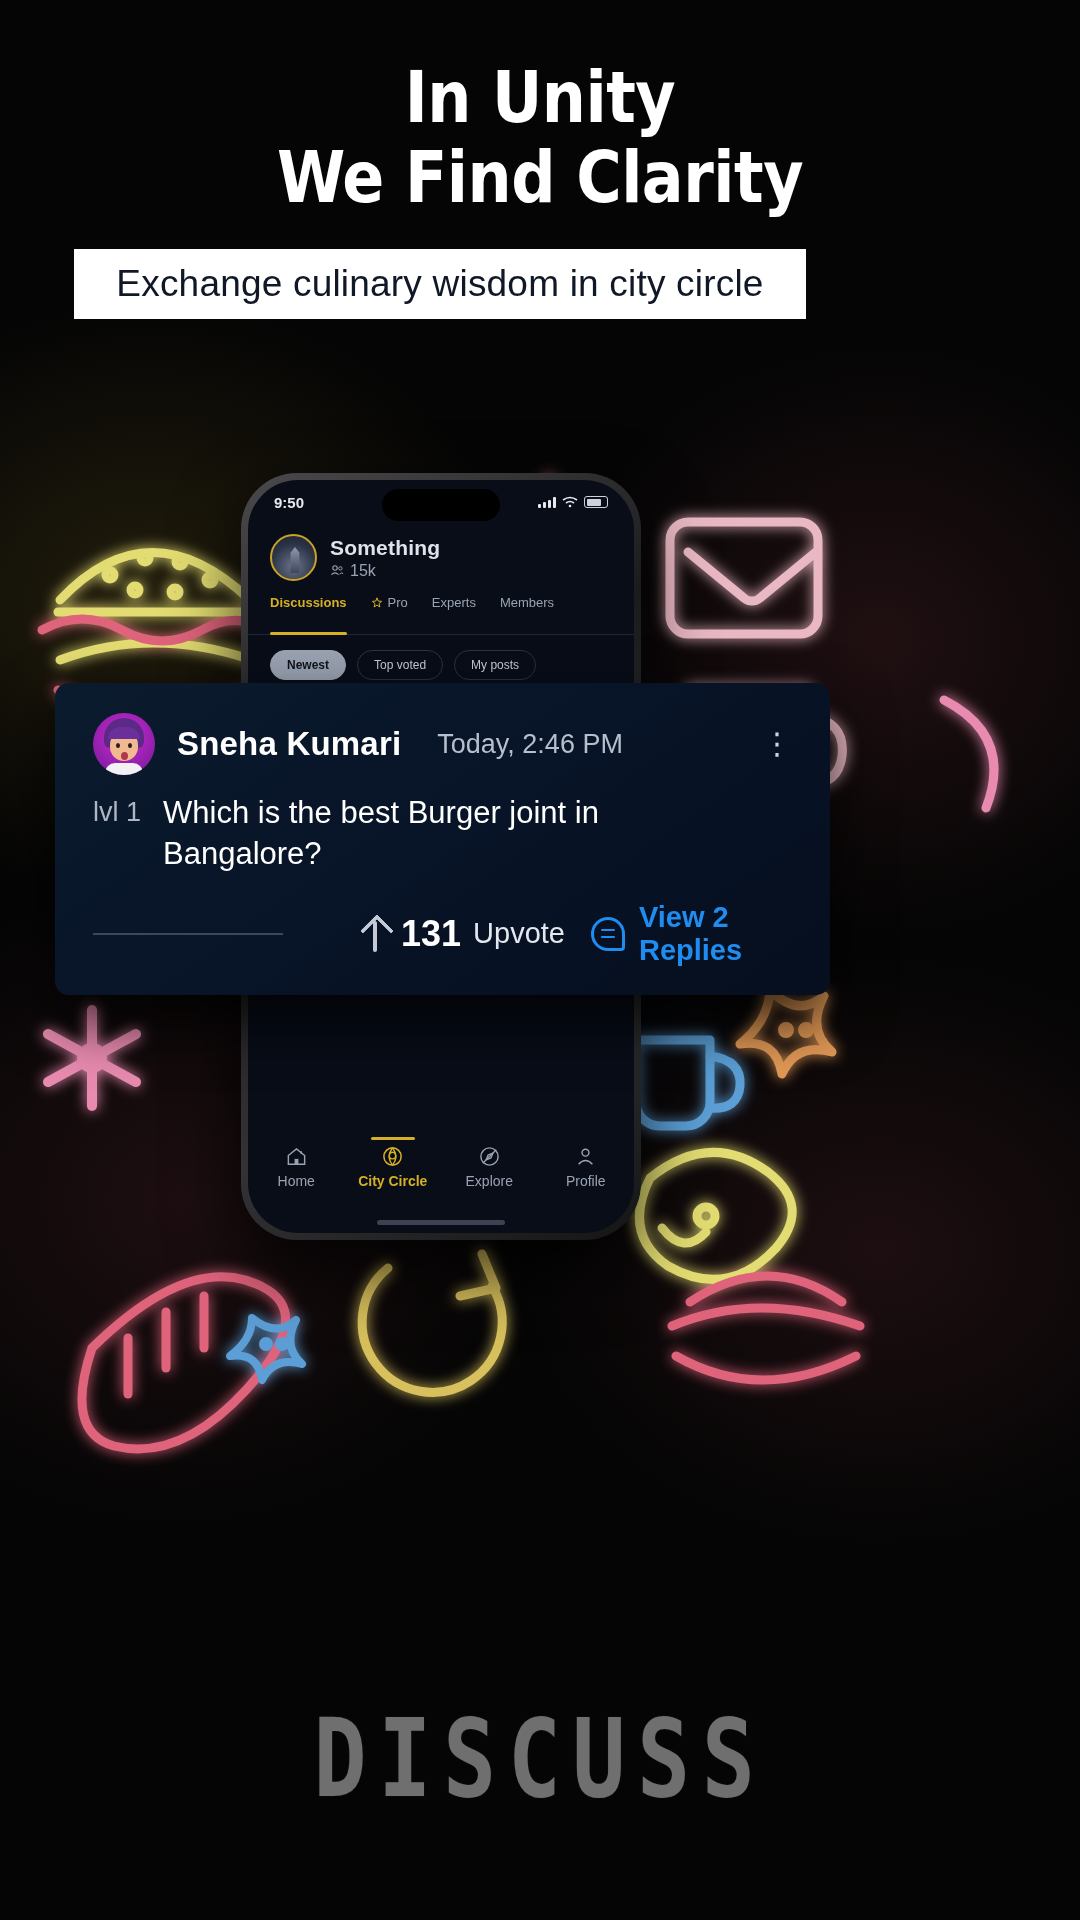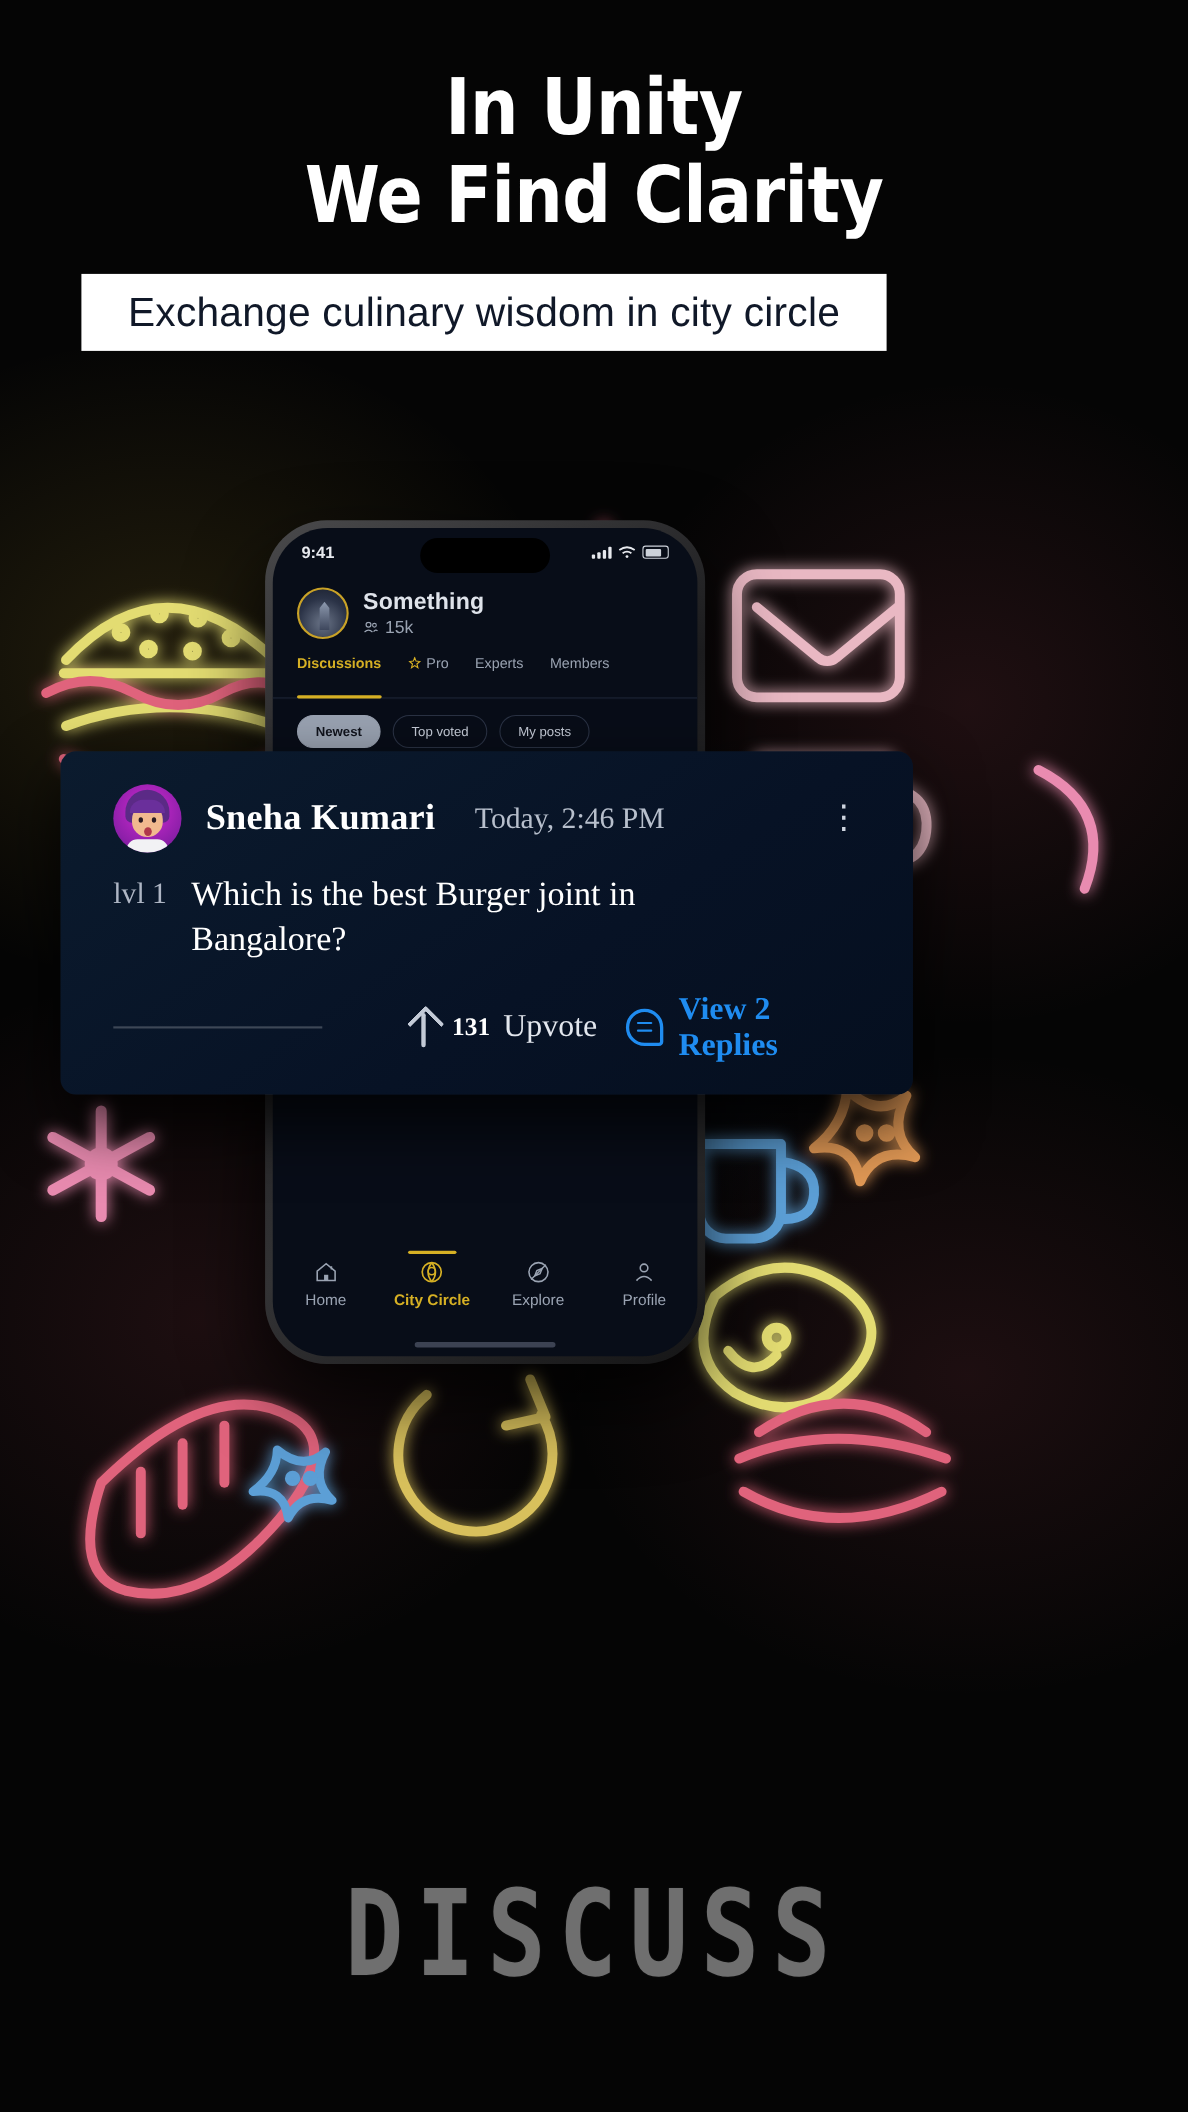--- a/index.html
+++ b/index.html
@@ -95,21 +95,21 @@
   .nav-item.active { color:#d6b024; font-weight:bold; }
   .nav-item.active::before { content:""; position:absolute; top:-8px; width:44px; height:3px;
       background:#d6b024; border-radius:2px; }
   .nav-ico { width:23px; height:23px; }
   .home-bar { position:absolute; left:50%; transform:translateX(-50%); bottom:8px;
       width:128px; height:5px; border-radius:3px; background:#3c4252; }
 
   
   #card { position:absolute; left:55px; top:683px; width:775px; border-radius:14px;
       background:linear-gradient(145deg,#0b1b2e,#071225 60%,#050f1f);
-      box-shadow:0 26px 60px rgba(0,0,0,.8); padding:30px 48px 28px;font-family:Liberation Serif, serif; }
+      box-shadow:0 26px 60px rgba(0,0,0,.8); padding:30px 38px 28px; }
   .c-head { display:flex; align-items:center; gap:22px; }
   .c-av { width:62px; height:62px; border-radius:50%; flex:none; overflow:hidden; position:relative;
       background:radial-gradient(circle at 50% 38%, #d12ad1, #8b1fa8 70%, #5d1475); }
   .c-av .hair{position:absolute;left:11px;top:5px;width:40px;height:30px;border-radius:20px 20px 6px 6px;background:#5b2a86}
   .c-av .face{position:absolute;left:17px;top:18px;width:28px;height:30px;border-radius:14px;background:#f1b98f}
   .c-av .fringe{position:absolute;left:15px;top:14px;width:32px;height:12px;border-radius:16px 16px 0 0;background:#6a2f9b}
   .c-av .eyeL,.c-av .eyeR{position:absolute;top:30px;width:4px;height:5px;border-radius:50%;background:#2a1a22}
   .c-av .eyeL{left:23px}.c-av .eyeR{left:35px}
   .c-av .mouth{position:absolute;left:28px;top:39px;width:7px;height:8px;border-radius:50%;background:#b0384a}
   .c-av .body{position:absolute;left:12px;bottom:-2px;width:38px;height:14px;border-radius:10px 10px 0 0;background:#f2f2f4}
@@ -119,21 +119,21 @@
   .c-body { display:flex; gap:22px; margin-top:18px; align-items:flex-start; }
   .c-lvl { font-size:27px; color:#aeb6c4; white-space:nowrap; padding-top:4px; }
   .c-text { font-size:31px; color:#fff; line-height:1.32; max-width:540px; }
   .c-foot { display:flex; align-items:center; margin-top:26px; gap:26px; }
   .c-rule { width:190px; height:2px; background:#3d4756; flex:none; }
   .c-up { display:flex; align-items:center; gap:12px; margin-left:52px; }
   .c-arrow { width:28px; height:36px; position:relative; }
   .c-arrow::before{content:"";position:absolute;left:12px;top:5px;width:4px;height:31px;background:#c3cad6;border-radius:2px}
   .c-arrow::after{content:"";position:absolute;left:4px;top:3px;width:20px;height:20px;
       border-left:4px solid #c3cad6;border-top:4px solid #c3cad6;transform:rotate(45deg);border-radius:2px}
-  .c-count { font-size:23px; font-weight:bold; color:#fff; }
+  .c-count { font-size:36px; font-weight:bold; color:#fff; }
   .c-uplabel { font-size:29px; color:#e3e7ee; }
   .c-replies { display:flex; align-items:center; gap:14px; margin-left:auto; color:#1f8cf0; }
   .c-bub { width:34px; height:34px; border:3px solid #1f8cf0; border-radius:50% 50% 4px 50%; position:relative; flex:none; }
   .c-bub::before,.c-bub::after{content:"";position:absolute;left:7px;height:2.5px;background:#1f8cf0;border-radius:2px}
   .c-bub::before{top:9px;width:14px}.c-bub::after{top:16px;width:14px}
   .c-rep-label { font-size:29px; font-weight:bold; }
 
   
   #wordmark { position:absolute; left:0; bottom:108px; width:1080px; text-align:center;
       font-family:"DejaVu Sans Mono","Liberation Mono",monospace; font-weight:bold;
@@ -255,21 +255,21 @@
 </div>
 
 <div class="sub-banner">
   <span>Exchange culinary wisdom in city circle</span>
 </div>
 
 <div id="phone">
   <div id="screen">
 
     <div class="statusbar">
-      <span>9:41</span>
+      <span>9:50</span>
       <span class="sb-right">
         <span class="bars">
             <i></i>
             <i></i>
             <i></i>
             <i></i>
           </span>
         <svg width="16" height="12" viewBox="0 0 16 12">
           <path d="M1 4 Q8 -1 15 4" stroke="#e7e9ee" stroke-width="1.6" fill="none"></path>
           <path d="M4 7 Q8 4 12 7" stroke="#e7e9ee" stroke-width="1.6" fill="none"></path>

